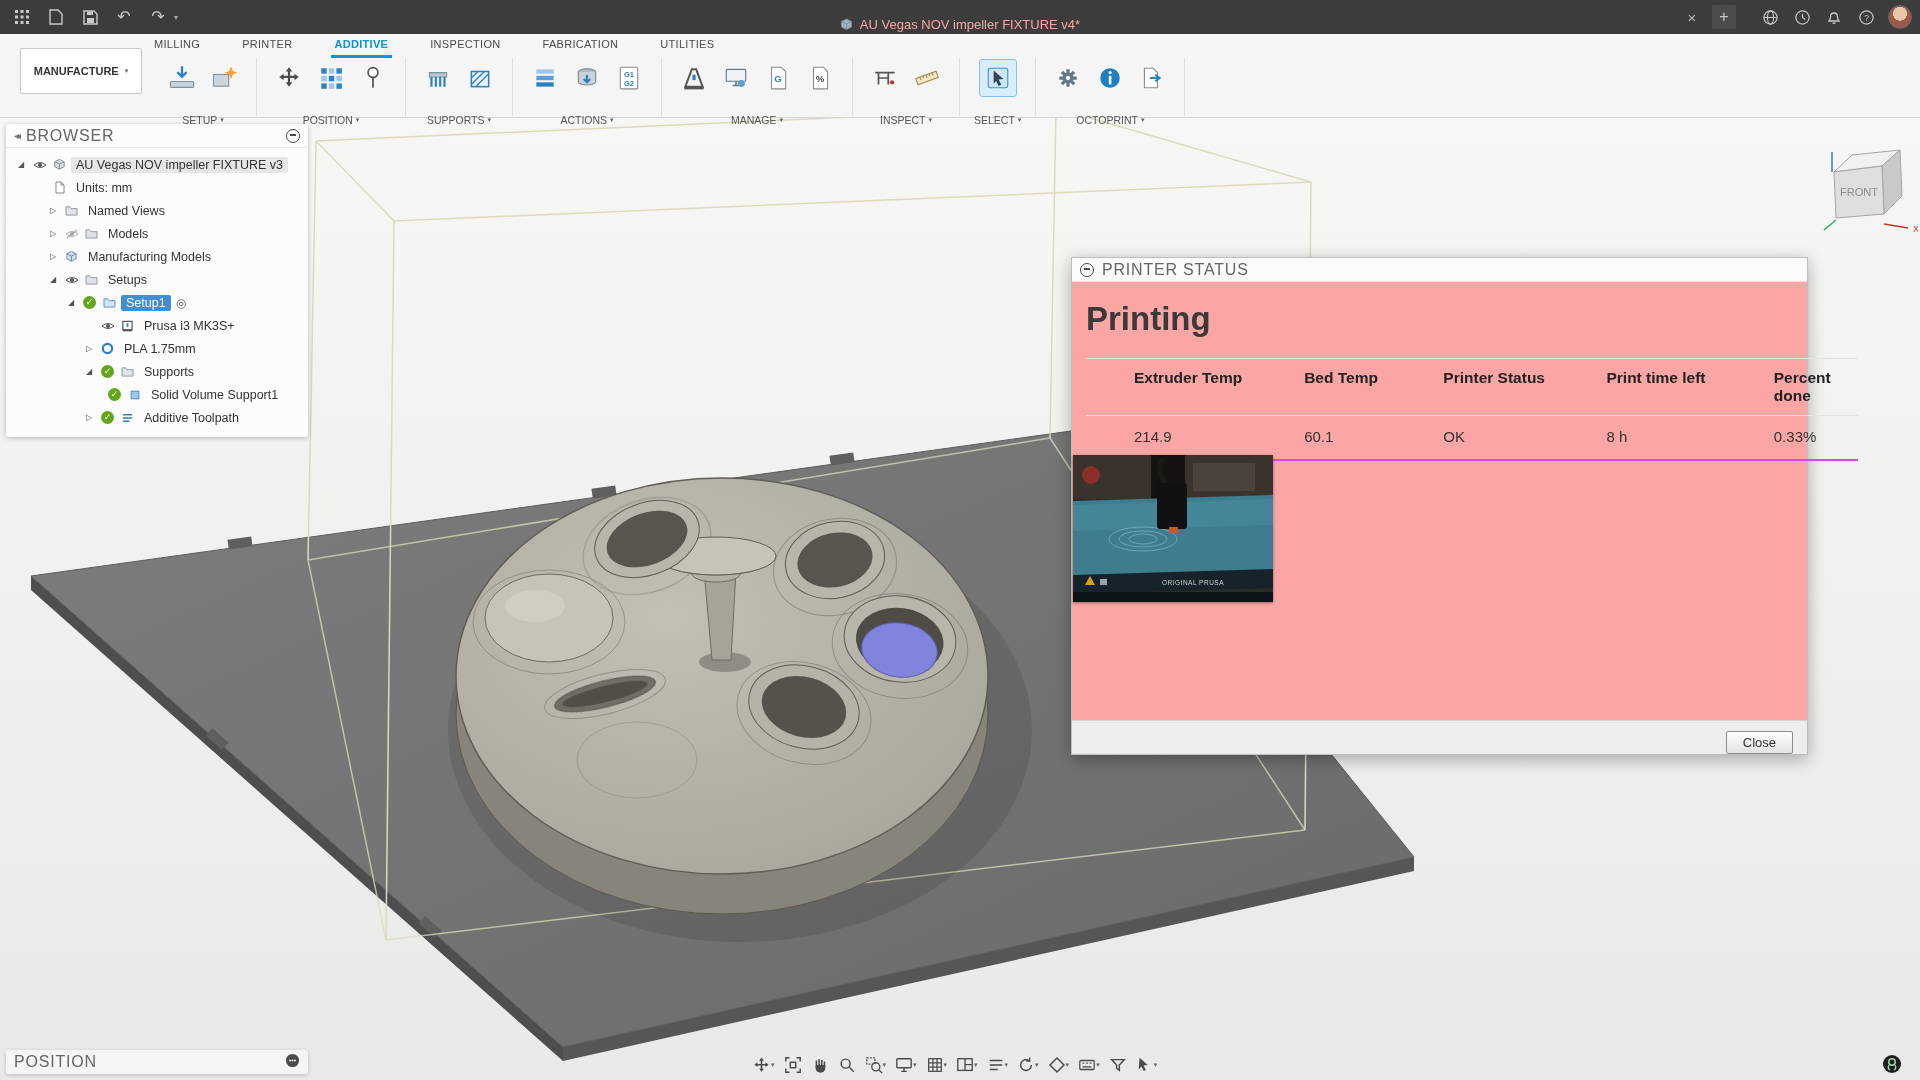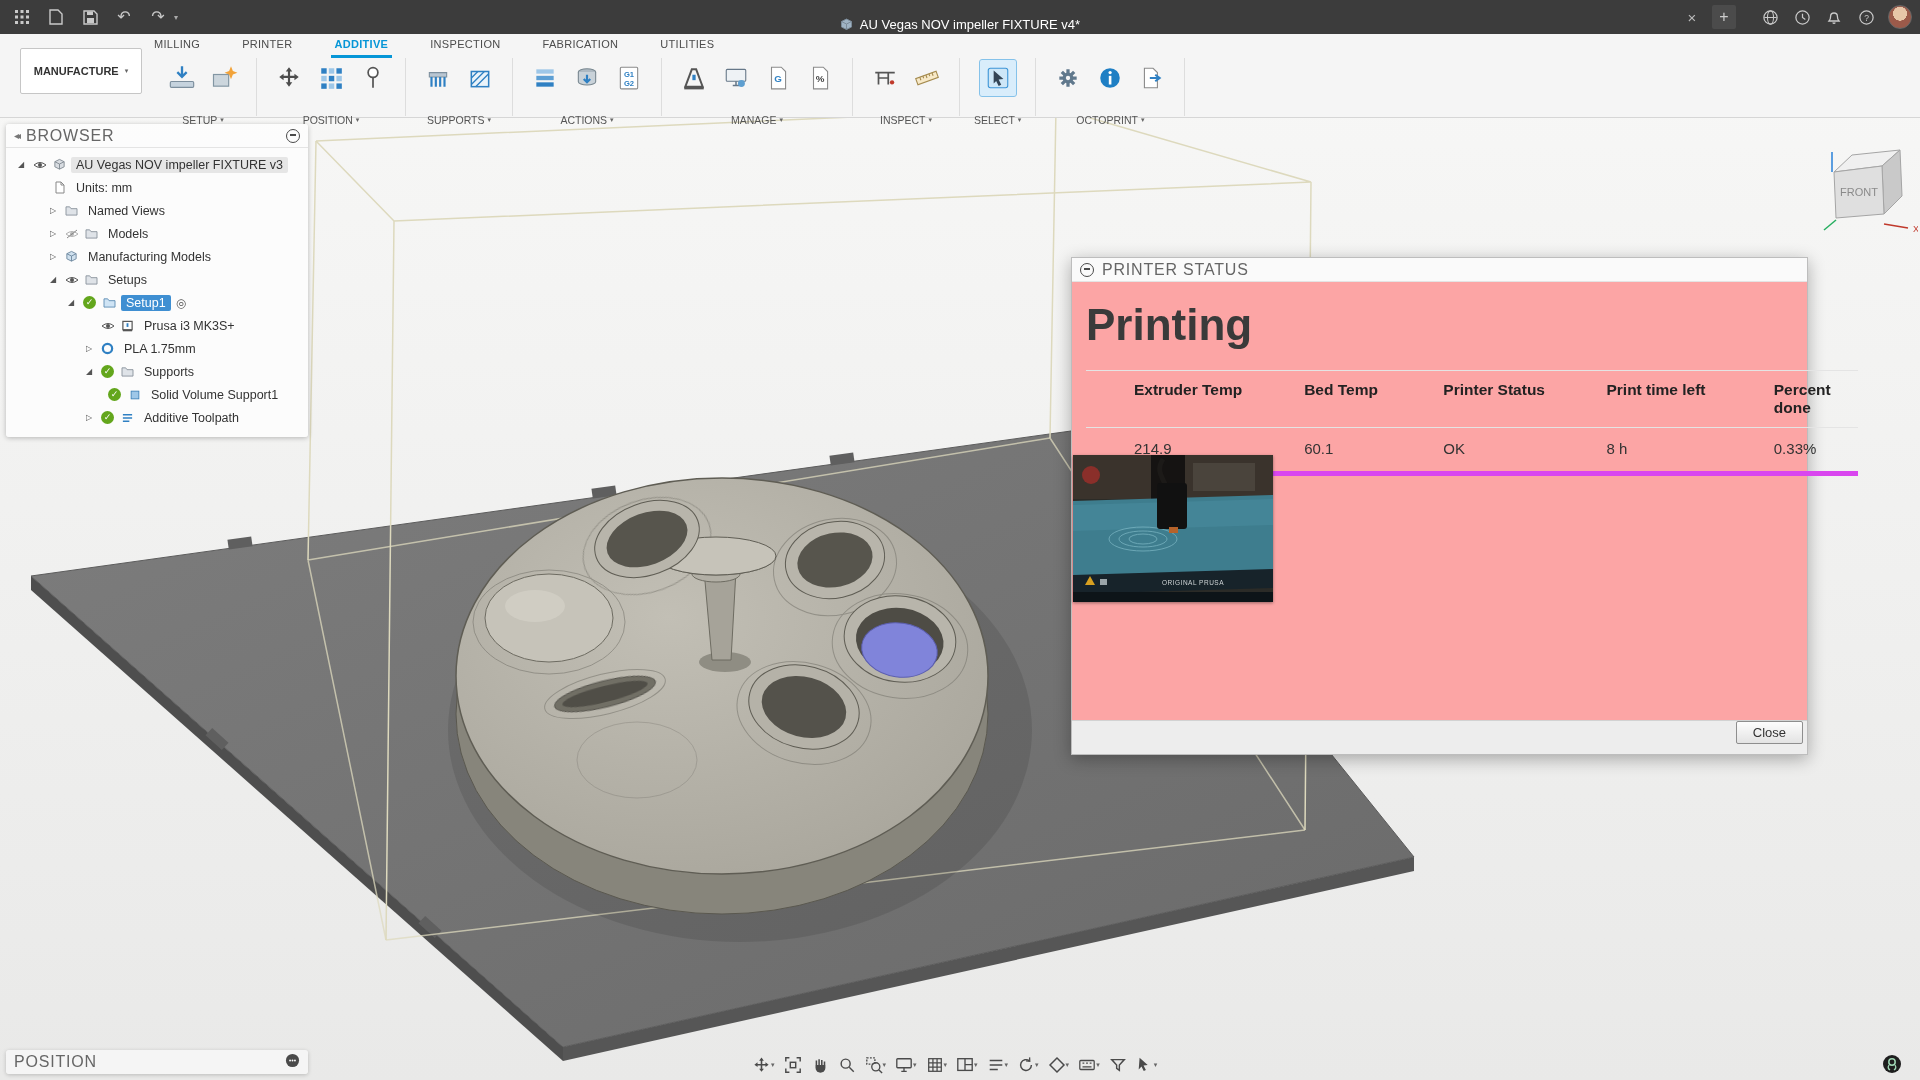--- a/index.html
+++ b/index.html
@@ -11,21 +11,21 @@
   #scene { position:absolute; left:0; top:0; width:1920px; height:1080px; z-index:0; }
 
   
   .titlebar { position:absolute; left:0; top:0; width:1920px; height:34px;
     background:#3c3c3c; z-index:40; display:flex; align-items:center; color:#cfcfcf; }
   .tb-left { display:flex; align-items:center; gap:14px; padding-left:12px; }
   .tb-ico { width:20px; height:20px; display:flex; align-items:center; justify-content:center; cursor:pointer; }
   .tb-glyph { font-size:16px; color:#c9c9c9; line-height:1; font-family:"DejaVu Sans",sans-serif; }
   .tb-caret { font-size:8px; color:#aaa; margin-left:-8px; }
   .tb-title { position:absolute; left:0; right:0; top:0; height:48px; display:flex;
-    align-items:center; justify-content:center; gap:7px; font-size:13px; color:#ffffff; pointer-events:none; }
+    align-items:center; justify-content:center; gap:7px; font-size:13px; color:#fca5a5; pointer-events:none; }
   .tb-close { position:absolute; left:1682px; top:7px; width:20px; height:20px; display:flex;
     align-items:center; justify-content:center; font-size:15px; color:#bbb; cursor:pointer; }
   .tb-newtab { position:absolute; left:1712px; top:5px; width:24px; height:24px; background:#4b4b4b;
     border-radius:2px; display:flex; align-items:center; justify-content:center; font-size:16px; color:#ccc; cursor:pointer; }
   .tb-right { position:absolute; right:8px; top:0; height:34px; display:flex; align-items:center; gap:12px; }
   .avatar { width:24px; height:24px; border-radius:50%;
     background:radial-gradient(circle at 50% 35%, #e8c6a8 0 38%, #9c5a4a 39% 100%); border:1px solid #666; }
 
   
   .ribbon { position:absolute; left:0; top:34px; width:1920px; height:84px;
@@ -73,33 +73,33 @@
   
   .comments { position:absolute; left:6px; top:1050px; width:302px; height:24px; z-index:25;
     background:rgba(245,245,245,.95); border-radius:3px; box-shadow:0 1px 4px rgba(0,0,0,.2);
     display:flex; align-items:center; padding:0 8px; gap:8px; }
 
   
   .dialog { position:absolute; left:1071px; top:257px; width:737px; height:498px; z-index:30;
     background:#fca5a5; border:1px solid #bdbdbd; box-shadow:0 4px 16px rgba(0,0,0,.3); }
   .dialog .panel-head { background:#fafafa; }
   .dlg-body { position:relative; padding:16px 14px 0 14px; }
-  .dlg-state { font-size:44px; font-weight:600; color:#3a3a3a; margin-top:2px; }
+  .dlg-state { font-size:33px; font-weight:600; color:#3a3a3a; margin-top:2px; }
   .dlg-table { margin-top:20px; width:772px; }
   .dlg-hrow, .dlg-vrow { display:flex; }
   .dlg-hrow { border-top:1px solid #e4e4e4; border-bottom:1px solid #e4e4e4; }
-  .dlg-vrow { border-bottom:5px solid #d946ef; }
+  .dlg-vrow { border-bottom:2px solid #d946ef; }
   .dlg-cell { padding:10px 0;margin-left:48px; }
   .dlg-hrow .dlg-cell { font-weight:bold; font-size:15.5px; color:#222; }
   .dlg-vrow .dlg-cell { font-size:15px; color:#333; padding:12px 0 14px 0; }
   .c0{width:174px}.c1{width:130px}.c2{width:164px}.c3{width:170px}.c4{width:120px}
   .ok-green { color:#1d9a35; }
   .webcam { position:absolute; left:1px; top:197px; width:200px; height:147px; box-shadow:0 1px 3px rgba(0,0,0,.4); }
   .dlg-footer { position:absolute; left:0; bottom:0; width:100%; height:34px; background:#ededed;
-    border-top:1px solid #d2d2d2; display:flex; align-items:flex-start; justify-content:flex-end; padding-right:4px; }
+    border-top:1px solid #d2d2d2; display:flex; align-items:flex-end; justify-content:flex-end; padding-right:14px; }
   .btn-close { font-size:13px; color:#333; padding:3px 16px; border:1px solid #8e8e8e; border-radius:2px;
     background:linear-gradient(#fdfdfd,#e3e3e3); cursor:pointer; }
 
   
   .viewcube { position:absolute; left:1818px; top:138px; width:100px; height:100px; z-index:20; cursor:pointer;text-decoration:underline; }
 
   
   .navbar { position:absolute; left:752px; top:1052px; height:26px; z-index:25;
     display:flex; align-items:center; gap:9px; }
   .nav-ico { display:flex; align-items:center; cursor:pointer; }

